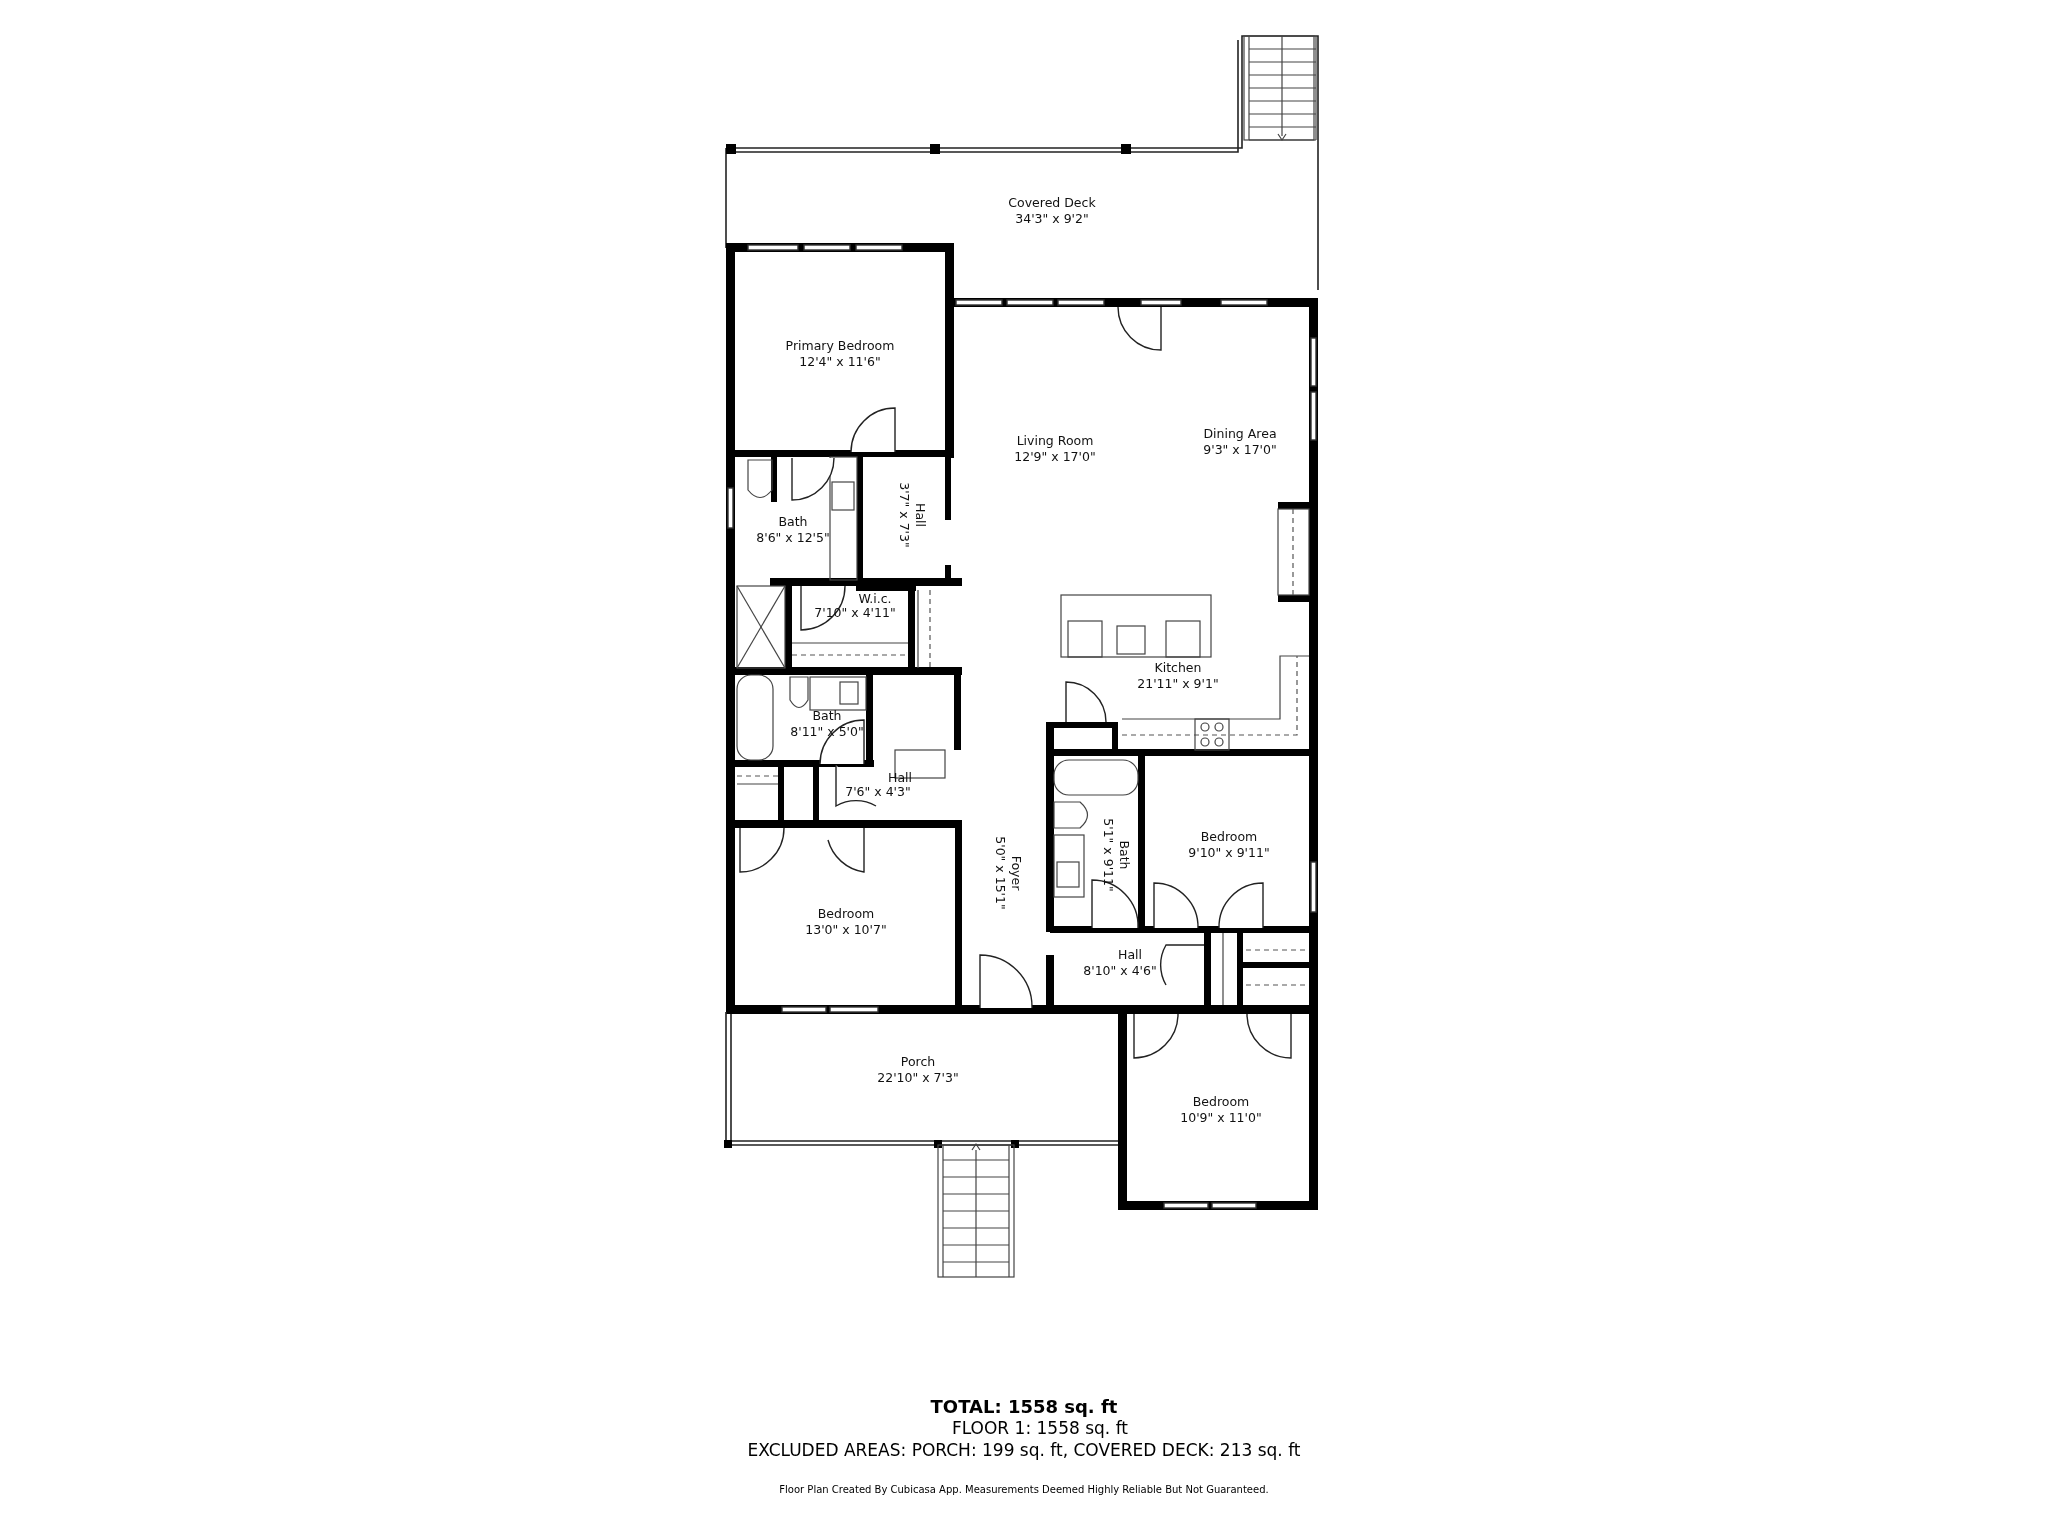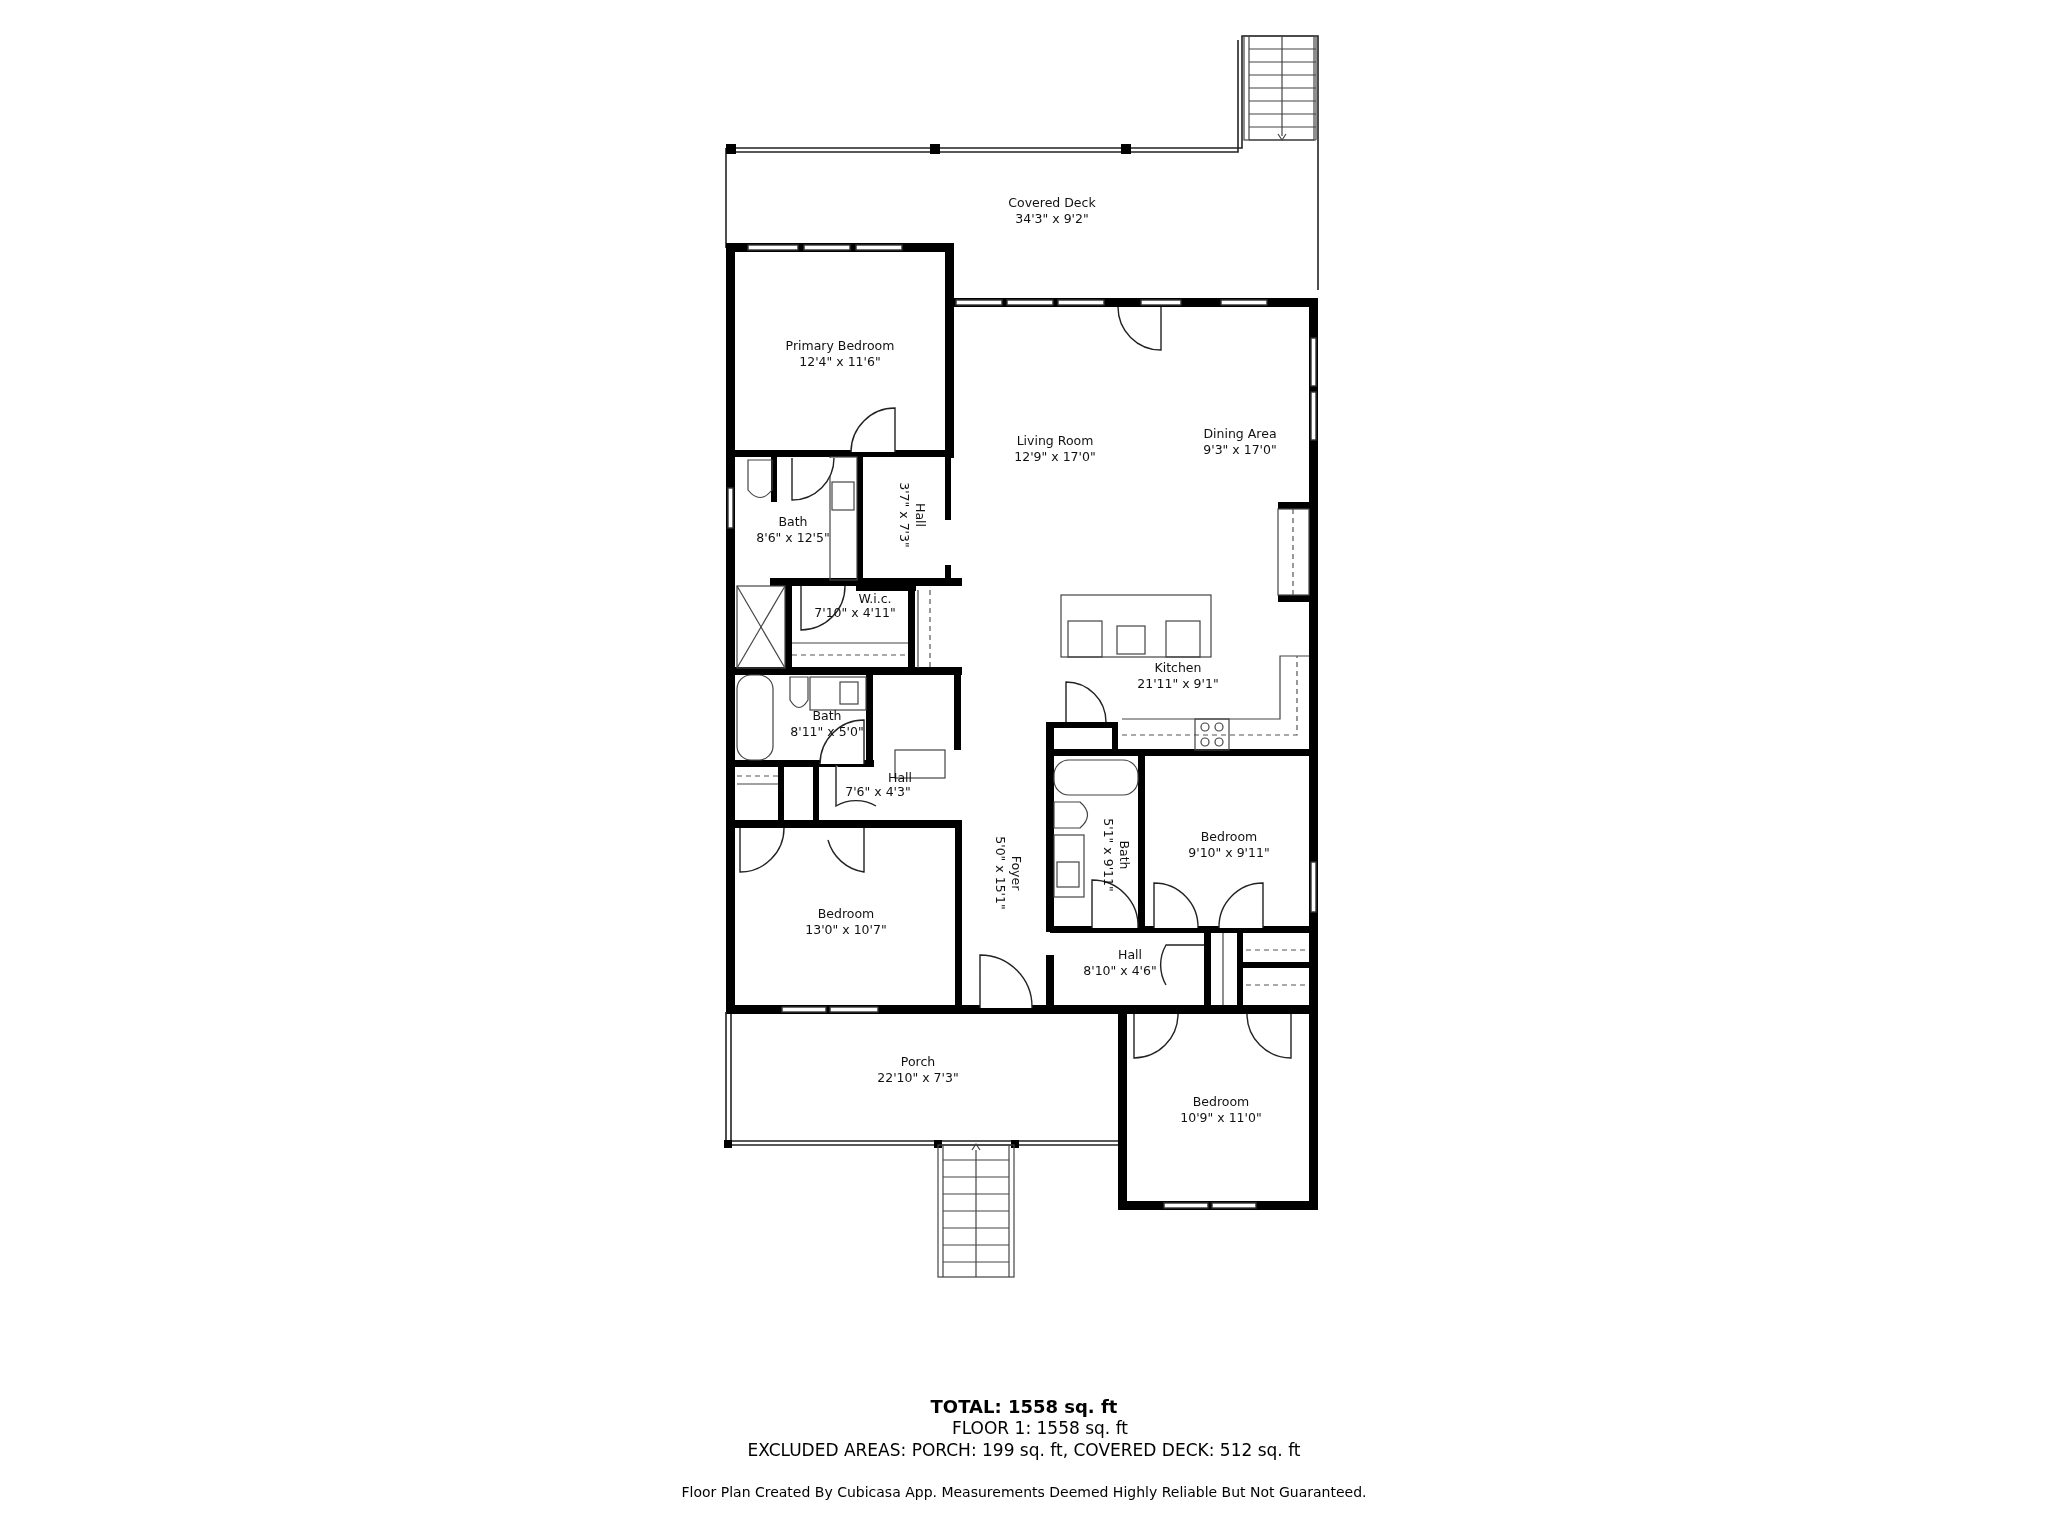--- a/index.html
+++ b/index.html
@@ -9,21 +9,21 @@
   .thin { fill: none; stroke: #222; stroke-width: 1.6; }
   .thin2 { fill: none; stroke: #444; stroke-width: 1.2; }
   .dash { fill: none; stroke: #555; stroke-width: 1.2; stroke-dasharray: 5 4; }
   .win { fill: #fff; stroke: #333; stroke-width: 1.4; }
   .door { fill: #fff; stroke: #222; stroke-width: 1.4; }
   .rlabel { font-family: "DejaVu Sans", sans-serif; font-size: 12.5px; fill: #111; text-anchor: middle; }
   .summary { position: absolute; left: 0; width: 2048px; text-align: center; color: #000; font-family: "DejaVu Sans", sans-serif; }
   .sum-total { top: 1396px; font-size: 18px; font-weight: bold; }
   .sum-floor { top: 1418px; font-size: 17px; padding-left: 16px; }
   .sum-excl { top: 1440px; font-size: 17px; }
-  .sum-credit { top: 1484px; font-size: 14px; }
+  .sum-credit { top: 1484px; font-size: 10px; }
 </style>
 </head>
 <body>
 
 <svg id="plan" viewBox="0 0 2048 1536" xmlns="http://www.w3.org/2000/svg">
 
   <g>
 
     <path class="thin" d="M726 148 L1242 148 L1242 36 L1318 36 L1318 290"></path>
     <path class="thin" d="M726 148 L726 248"></path>
@@ -294,14 +294,14 @@
     <text class="rlabel" x="918" y="1066">Porch</text>
     <text class="rlabel" x="918" y="1082">22'10" x 7'3"</text>
 
     <text class="rlabel" x="1221" y="1106">Bedroom</text>
     <text class="rlabel" x="1221" y="1122">10'9" x 11'0"</text>
   </g>
 </svg>
 
 <div class="summary sum-total">TOTAL: 1558 sq. ft</div>
 <div class="summary sum-floor">FLOOR 1: 1558 sq. ft</div>
-<div class="summary sum-excl">EXCLUDED AREAS: PORCH: 199 sq. ft, COVERED DECK: 512 sq. ft</div>
+<div class="summary sum-excl">EXCLUDED AREAS: PORCH: 199 sq. ft, COVERED DECK: 213 sq. ft</div>
 <div class="summary sum-credit">Floor Plan Created By Cubicasa App. Measurements Deemed Highly Reliable But Not Guaranteed.</div>
 
 </body></html>

